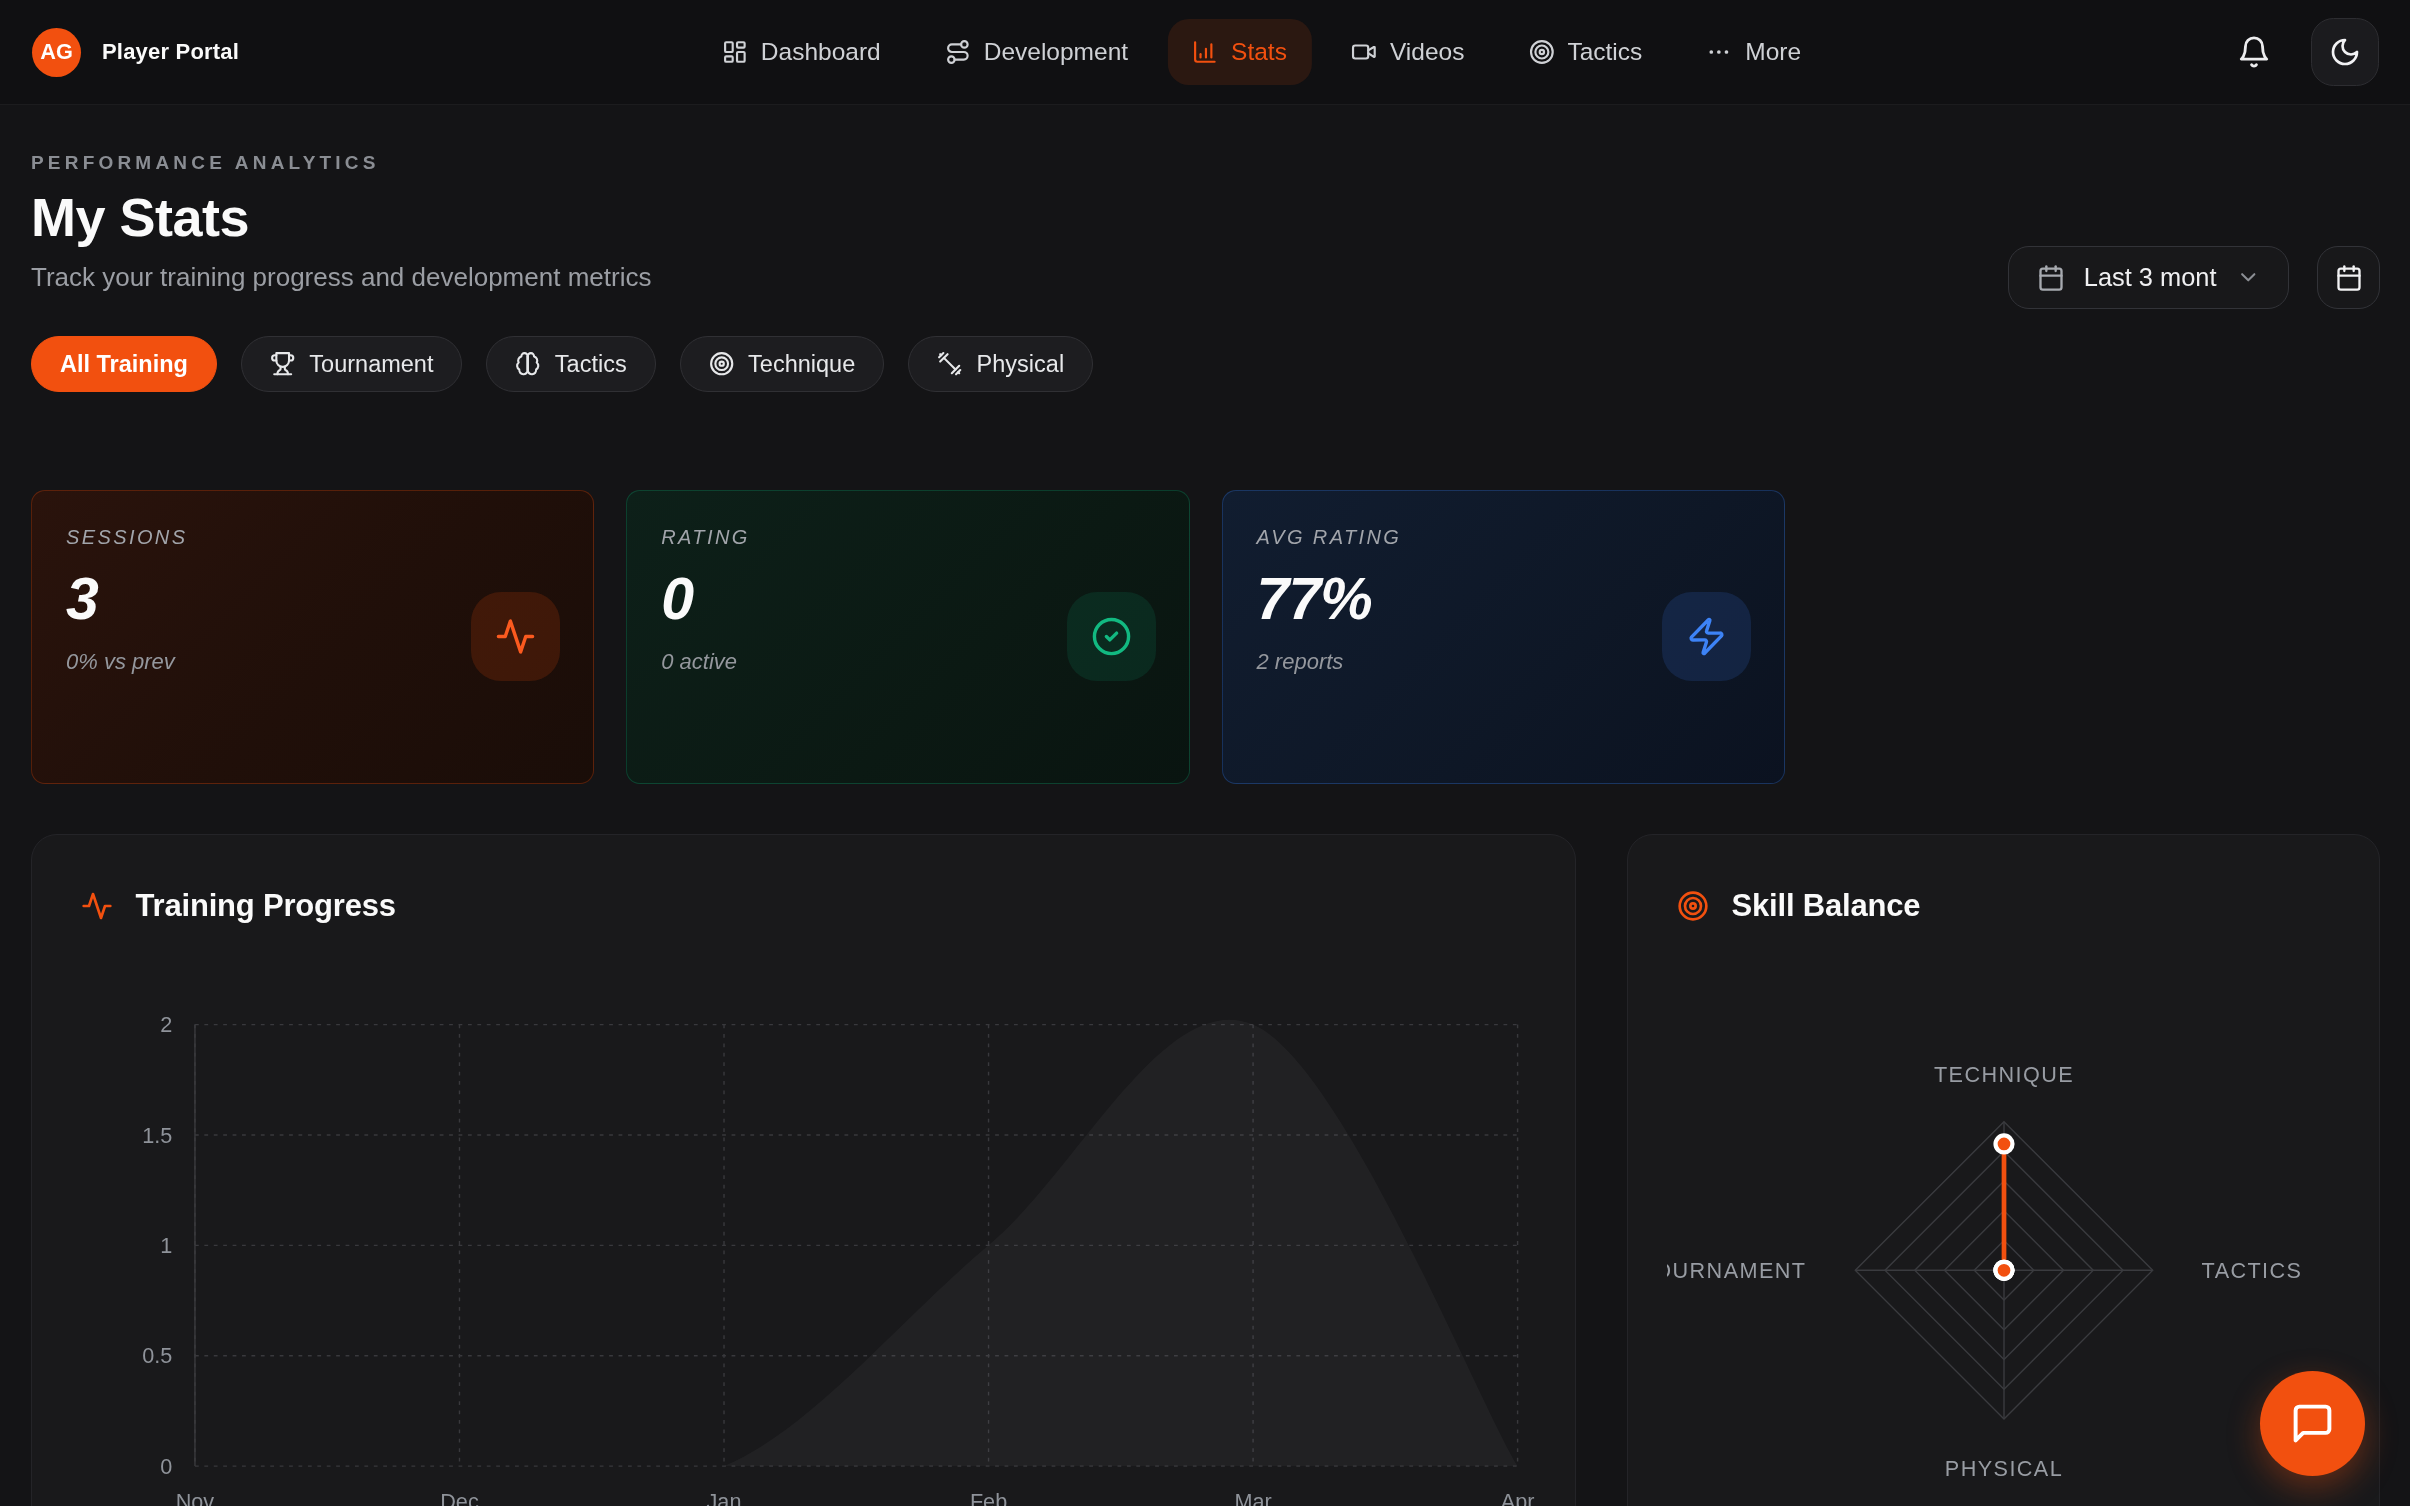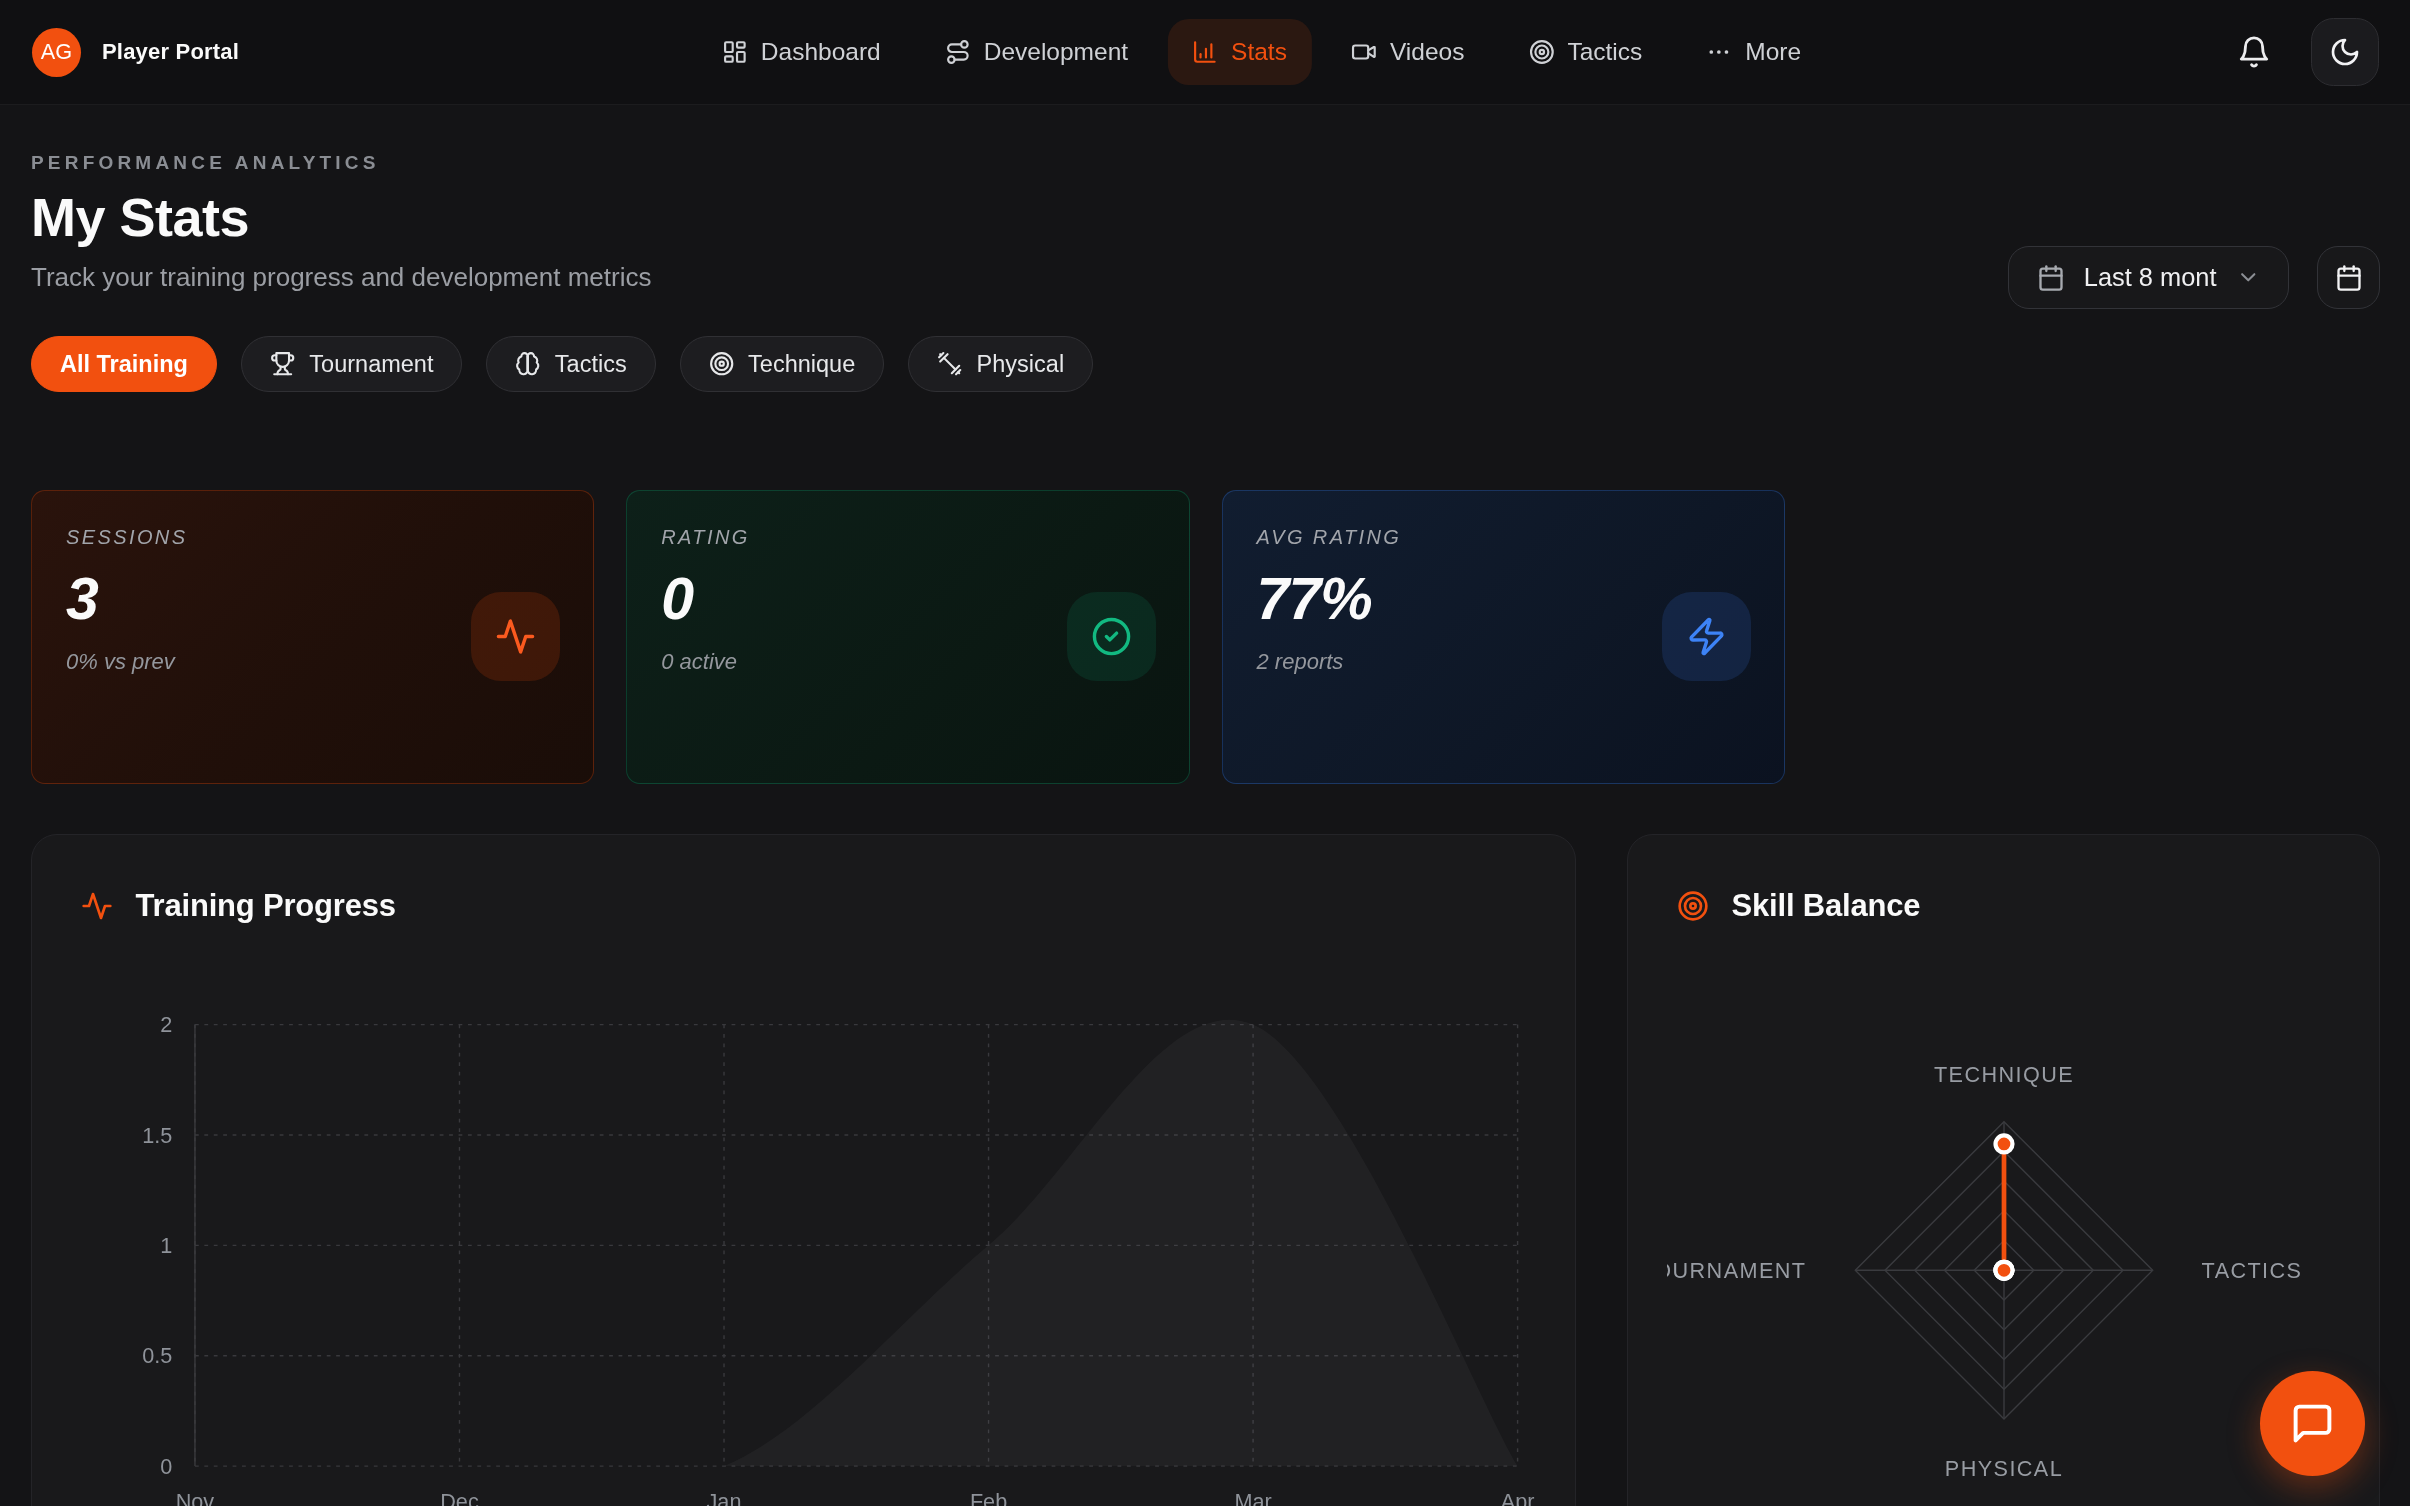--- a/index.html
+++ b/index.html
@@ -10,21 +10,21 @@
     overflow:hidden; position:relative;
   }
   svg { display:block; }
   svg text { font-family:"Liberation Sans","DejaVu Sans",sans-serif; }
 
   
   .nav { height:105px; display:flex; align-items:center; padding:0 32px;
          background:#101012; border-bottom:0.9px solid rgba(255,255,255,0.05); position:relative; }
   .brand { display:flex; align-items:center; }
   .logo { width:49px; height:49px; border-radius:50%; background:#f2500f; color:#fff;
-          display:flex; align-items:center; justify-content:center; font-weight:400; font-size:21.7px; }
+          display:flex; align-items:center; justify-content:center; font-weight:700; font-size:21.7px; }
   .brand-name { font-size:22px; font-weight:700; margin-left:21px; letter-spacing:0.2px; }
   .nav-center { position:absolute; left:50%; transform:translateX(calc(-50% + 56px));
                 display:flex; align-items:center; gap:15px; }
   .nav-item { display:flex; align-items:center; gap:13px; padding:19px 24.5px; border-radius:21px;
               color:#cfd1d5; font-size:24.5px; cursor:pointer; white-space:nowrap; }
   .nav-item svg { width:26px; height:26px; }
   .nav-item.active { background:rgba(242,80,15,0.12); color:#f2500f; }
   .nav-right { margin-left:auto; display:flex; align-items:center; gap:40px; }
   .bell { color:#ececee; }
   .bell svg { width:34px; height:34px; }
@@ -195,21 +195,21 @@
   <div class="header-controls">
     <div class="range-pill">
       <span class="cal">
           <svg viewBox="0 0 24 24" fill="none" stroke="currentColor" stroke-width="2" stroke-linecap="round" stroke-linejoin="round">
             <path d="M8 2v4"></path>
             <path d="M16 2v4"></path>
             <rect width="18" height="18" x="3" y="4" rx="2"></rect>
             <path d="M3 10h18"></path>
           </svg>
         </span>
-      <span>Last 8 mont</span>
+      <span>Last 3 mont</span>
       <span class="chev">
           <svg viewBox="0 0 24 24" fill="none" stroke="currentColor" stroke-width="2" stroke-linecap="round" stroke-linejoin="round">
             <path d="m6 9 6 6 6-6"></path>
           </svg>
         </span>
     </div>
     <div class="cal-btn">
       <span>
           <svg viewBox="0 0 24 24" fill="none" stroke="currentColor" stroke-width="2" stroke-linecap="round" stroke-linejoin="round">
             <path d="M8 2v4"></path>

